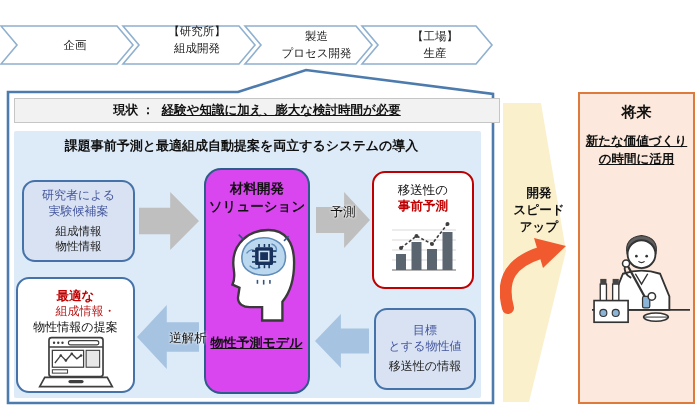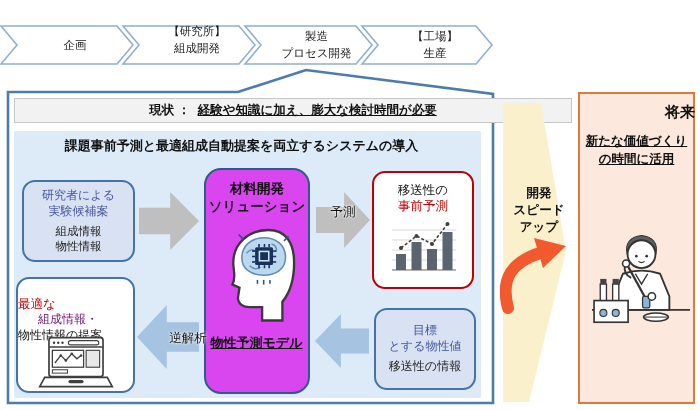--- a/index.html
+++ b/index.html
@@ -5,52 +5,52 @@
   * { margin:0; padding:0; box-sizing:border-box; }
   body { font-family: "Liberation Sans", "DejaVu Sans", sans-serif; background:#fff; }
   #canvas { position:relative; width:700px; height:410px; background:#fff; overflow:hidden; }
   .abs { position:absolute; }
   .ctr { display:flex; align-items:center; justify-content:center; text-align:center; }
 
   
   .chev-label { font-size:11.5px; color:#1a1a1a; line-height:1.45; text-align:center; }
 
   
-  .status-bar { left:14px; top:98px; width:558px; height:25px; background:#f2f2f2;
+  .status-bar { left:14px; top:98px; width:486px; height:25px; background:#f2f2f2;
                 border:1px solid #c6c6c6; font-size:12.5px; color:#111; }
   .status-bar b { margin-right:4px; }
   .status-under { text-decoration:underline; font-weight:bold; }
   .panel { left:14px; top:131px; width:467px; height:267px; background:#ddeaf7; border-radius:2px; }
   .panel-title { left:14px; top:137px; width:455px; font-size:13px; font-weight:bold; color:#111; text-align:center; }
 
   .rbox { border-radius:13px; }
   .box-a { left:22px; top:180px; width:113px; height:82px; background:#d9e2f3; border:2px solid #4573a9; }
   .box-b { left:204px; top:168px; width:106px; height:226px; background:#d946ef; border:2.5px solid #2e5c8a; border-radius:17px; }
   .box-c { left:372px; top:171px; width:102px; height:118px; background:#fff; border:2.5px solid #c00000; }
   .box-d { left:374px; top:308px; width:102px; height:82px; background:#d9e2f3; border:2px solid #4573a9; }
   .box-e { left:16px; top:277px; width:119px; height:116px; background:#fff; border:2px solid #4573a9; }
 
   .blue-txt { color:#44569e; }
-  .red-txt { color:#c00000; font-weight:normal; }
+  .red-txt { color:#c00000; font-weight:bold; }
   .t12 { font-size:12px; line-height:1.3; }
   .t125 { font-size:12.5px; line-height:1.3; }
   .bold { font-weight:bold; }
 
   .arrow-right { clip-path: polygon(0% 27%, 52% 27%, 52% 0%, 100% 50%, 52% 100%, 52% 73%, 0% 73%); }
   .arrow-left  { clip-path: polygon(100% 27%, 48% 27%, 48% 0%, 0% 50%, 48% 100%, 48% 73%, 100% 73%); }
   .gray-arr { background:#bfbfbf; }
   .blue-arr { background:#a6c3e1; }
   .arr-label { font-size:12.5px; color:#111; text-shadow:0 0 3px #fff,0 0 3px #fff; }
 
   .speedup-label { left:508px; top:185px; width:62px; font-size:12.5px; font-weight:bold;
                    color:#111; text-align:center; line-height:1.35; }
 
   .future-box { left:578px; top:92px; width:117px; height:312px; background:#fce8dc;
                 border:2px solid #dd7a3c; }
-  .future-title { left:578px; top:103px; width:117px; font-size:15px; font-weight:bold; color:#111; text-align:right; }
+  .future-title { left:578px; top:103px; width:117px; font-size:15px; font-weight:bold; color:#111; text-align:center; }
   .future-sub { left:580px; top:133px; width:113px; font-size:12.5px; font-weight:bold; color:#111;
                 text-align:center; line-height:1.4; }
   .future-sub span { text-decoration:underline; }
 </style>
 </head>
 <body>
 
 <div id="canvas">
 
   <svg class="abs" style="left:0;top:25px;" width="496" height="40">
@@ -186,23 +186,23 @@
       <div class="t12 blue-txt">とする物性値</div>
       <div style="height:5px;"></div>
       <div class="t12" style="color:#222;">移送性の情報</div>
     </div>
   </div>
 
   <div class="abs blue-arr arrow-left" style="left:137px;top:305px;width:62px;height:64px;"></div>
   <div class="abs ctr arr-label" style="left:157px;top:328px;width:62px;height:20px;">逆解析</div>
 
   <div class="abs rbox box-e">
-    <div style="margin-top:17px;">
+    <div style="margin-top:9px;text-align:center;">
       <div class="t125 red-txt">最適な</div>
-      <div class="t12" style="color:#701a75;padding-left:20px;">組成情報・</div>
+      <div class="t12" style="color:#b91c1c;padding-left:20px;">組成情報・</div>
       <div class="t12" style="color:#111;">物性情報の提案</div>
     </div>
     <svg class="abs" style="left:20px;top:56px;" width="76" height="56" viewBox="0 0 90 64">
       <rect x="13" y="2" width="64" height="46" rx="3" fill="#ffffff" stroke="#3f3f3f" stroke-width="2"></rect>
       <line x1="13" y1="13" x2="77" y2="13" stroke="#3f3f3f" stroke-width="1.6"></line>
       <circle cx="19" cy="8" r="1.4" fill="#3f3f3f"></circle>
         <circle cx="24" cy="8" r="1.4" fill="#3f3f3f"></circle>
         <circle cx="29" cy="8" r="1.4" fill="#3f3f3f"></circle>
       <rect x="36" y="5.5" width="36" height="5" rx="2.5" fill="none" stroke="#3f3f3f" stroke-width="1.3"></rect>
       <rect x="17" y="17" width="37" height="20" fill="none" stroke="#3f3f3f" stroke-width="1.5"></rect>

